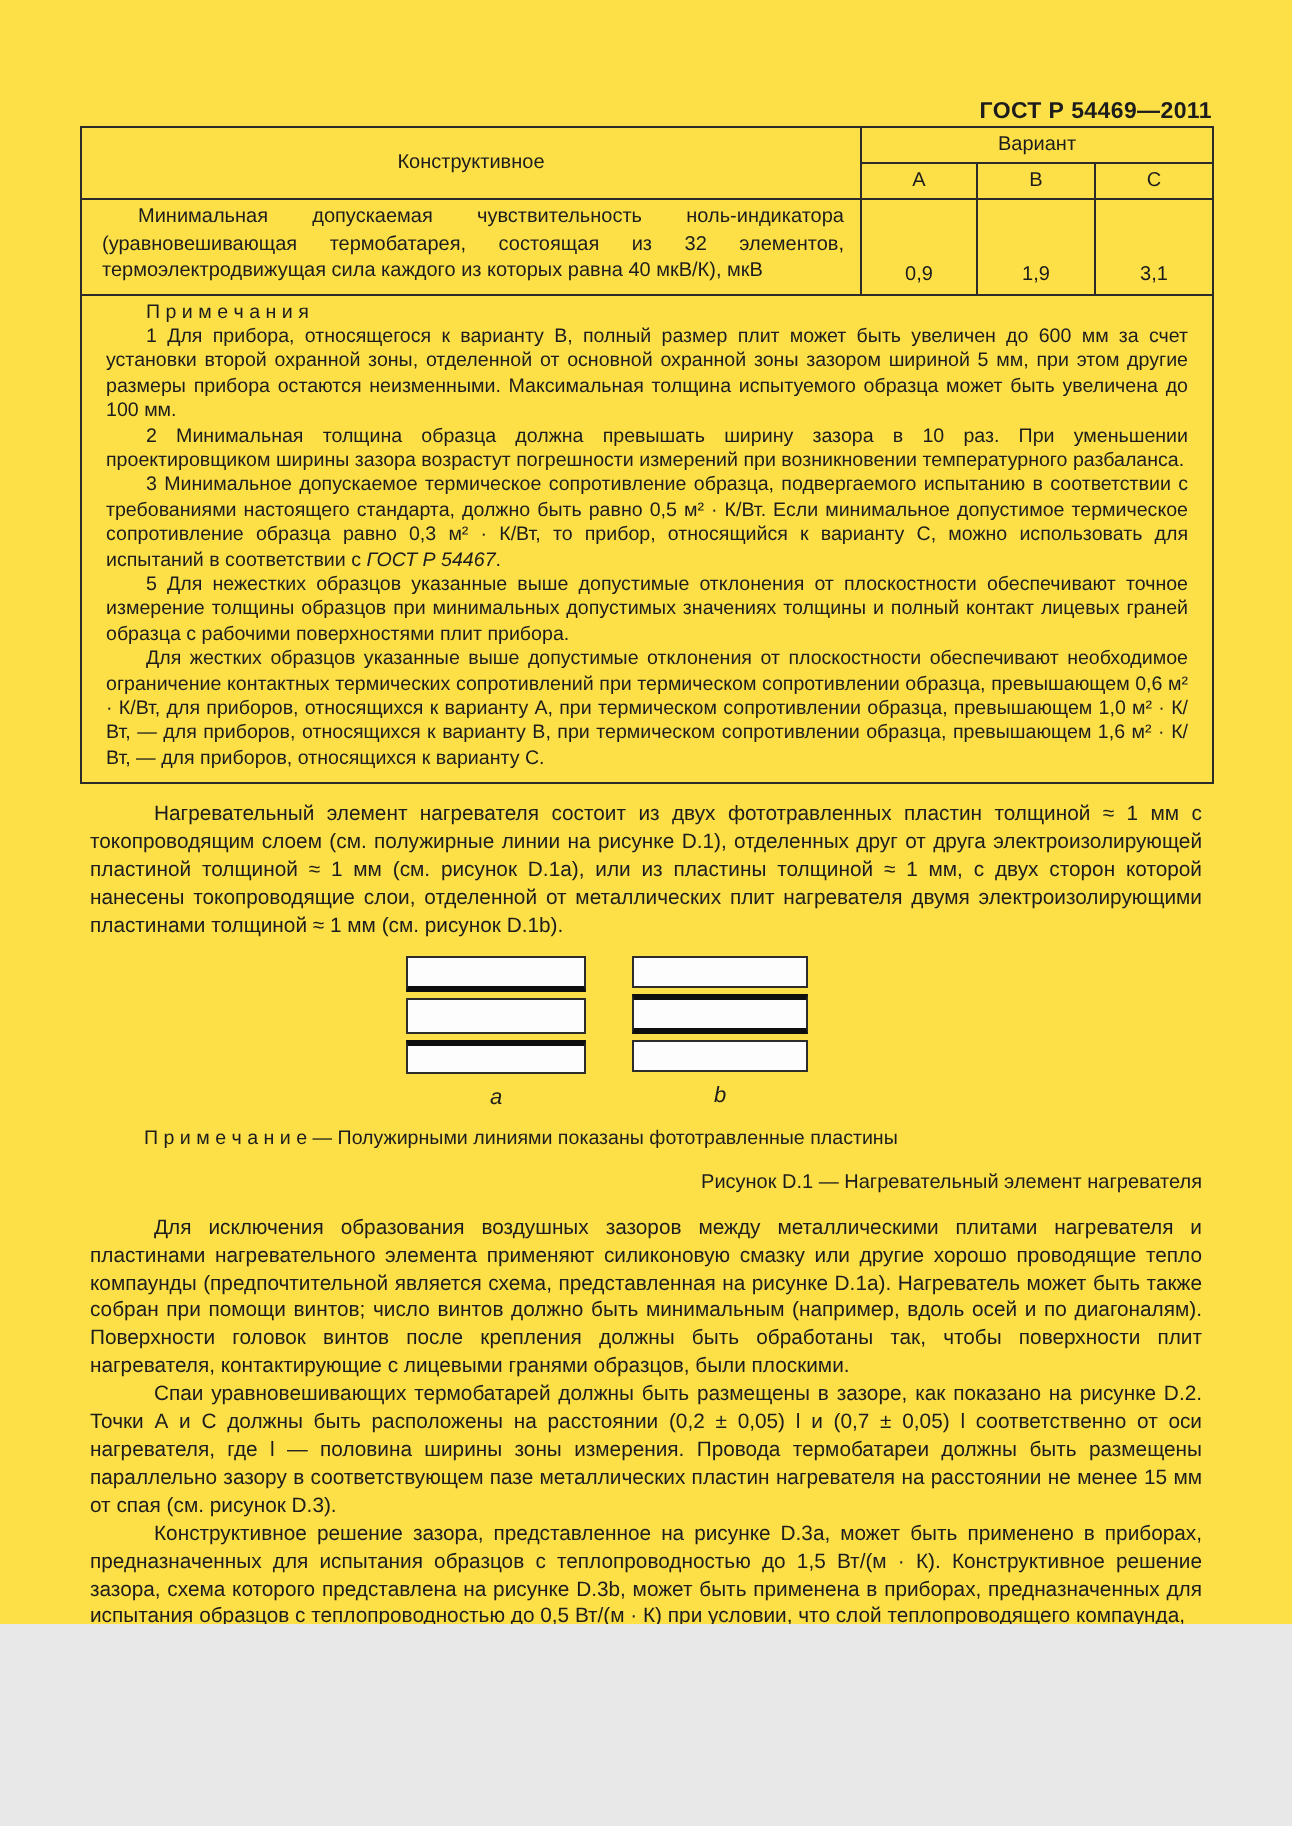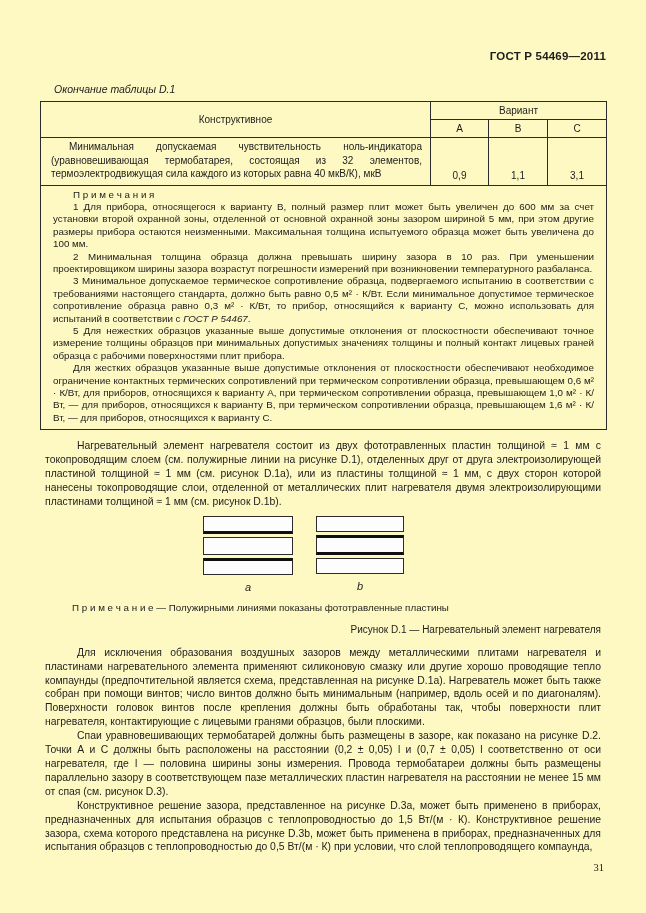--- a/index.html
+++ b/index.html
@@ -1,19 +1,19 @@
 <!DOCTYPE html>
 <html lang="ru"><head>
 <meta charset="utf-8">
 <style>
   * { margin:0; padding:0; box-sizing:border-box; }
   html,body { background:#e8e8e8; }
   .page {
-    position:relative; width:646px; height:913px; margin:0 auto;
-    background:#fef9c3; color:#1c1c1c; overflow:hidden;
+    position:relative; width:646px; height:812px; margin:0 auto;
+    background:#fde047; color:#1c1c1c; overflow:hidden;
     font-family:"Liberation Sans","DejaVu Sans",sans-serif;
   }
   .content { position:absolute; left:40px; top:50px; width:566px; }
   .doc-header { font-size:11.5px; font-weight:bold; text-align:right; letter-spacing:0.2px; }
   .cont-label { font-style:italic; font-size:10.5px; margin:21px 0 6px 14px; }
 
   table.spec-table { border-collapse:collapse; width:566px; table-layout:fixed; margin-top:1px; }
   table.spec-table td { border:1px solid #2b2b2b; }
   .th { font-size:10px; text-align:center; vertical-align:middle; padding:2px 3px; }
   .th-variant { height:18px; }
@@ -46,21 +46,20 @@
   .page-num { font-size:10.5px; text-align:right; margin-top:8px; padding-right:2px;font-family:Liberation Serif, serif; }
 </style>
 </head>
 <body>
 
 <div class="page">
   <div class="content">
 
     <div class="doc-header">ГОСТ Р 54469—2011</div>
 
-    <div class="cont-label">Окончание таблицы D.1</div>
 
     <table class="spec-table">
       <colgroup>
           <col style="width:390px">
           <col style="width:58px">
           <col style="width:59px">
           <col style="width:59px">
         </colgroup>
       <tbody>
         <tr>
@@ -68,21 +67,21 @@
           <td colspan="3" class="th th-variant">Вариант</td>
         </tr>
         <tr class="subhead">
           <td class="th">А</td>
           <td class="th">В</td>
           <td class="th">С</td>
         </tr>
         <tr>
           <td class="char-cell">Минимальная допускаемая чувствительность ноль-индикатора (уравновешивающая термобатарея, состоящая из 32 элементов, термоэлектродвижущая сила каждого из которых равна 40 мкВ/К), мкВ</td>
           <td class="val-cell">0,9</td>
-          <td class="val-cell">1,1</td>
+          <td class="val-cell">1,9</td>
           <td class="val-cell">3,1</td>
         </tr>
         <tr>
           <td colspan="4" class="notes-cell">
             <p class="note note-title">П р и м е ч а н и я</p>
             <p class="note">1 Для прибора, относящегося к варианту В, полный размер плит может быть увеличен до 600 мм за счет установки второй охранной зоны, отделенной от основной охранной зоны зазором шириной 5 мм, при этом другие размеры прибора остаются неизменными. Максимальная толщина испытуемого образца может быть увеличена до 100 мм.</p>
             <p class="note">2 Минимальная толщина образца должна превышать ширину зазора в 10 раз. При уменьшении проектировщиком ширины зазора возрастут погрешности измерений при возникновении температурного разбаланса.</p>
             <p class="note"><span>3 Минимальное допускаемое термическое сопротивление образца, подвергаемого испытанию в соответствии с требованиями настоящего стандарта, должно быть равно 0,5 м² · К/Вт. Если минимальное допустимое термическое сопротивление образца равно 0,3 м² · К/Вт, то прибор, относящийся к варианту С, можно использовать для испытаний в соответствии с </span><span class="gost-ref">ГОСТ Р 54467</span><span>.</span></p>
             <p class="note">5 Для нежестких образцов указанные выше допустимые отклонения от плоскостности обеспечивают точное измерение толщины образцов при минимальных допустимых значениях толщины и полный контакт лицевых граней образца с рабочими поверхностями плит прибора.</p>
             <p class="note">Для жестких образцов указанные выше допустимые отклонения от плоскостности обеспечивают необходимое ограничение контактных термических сопротивлений при термическом сопротивлении образца, превышающем 0,6 м² · К/Вт, для приборов, относящихся к варианту А, при термическом сопротивлении образца, превышающем 1,0 м² · К/Вт, — для приборов, относящихся к варианту В, при термическом сопротивлении образца, превышающем 1,6 м² · К/Вт, — для приборов, относящихся к варианту С.</p>

